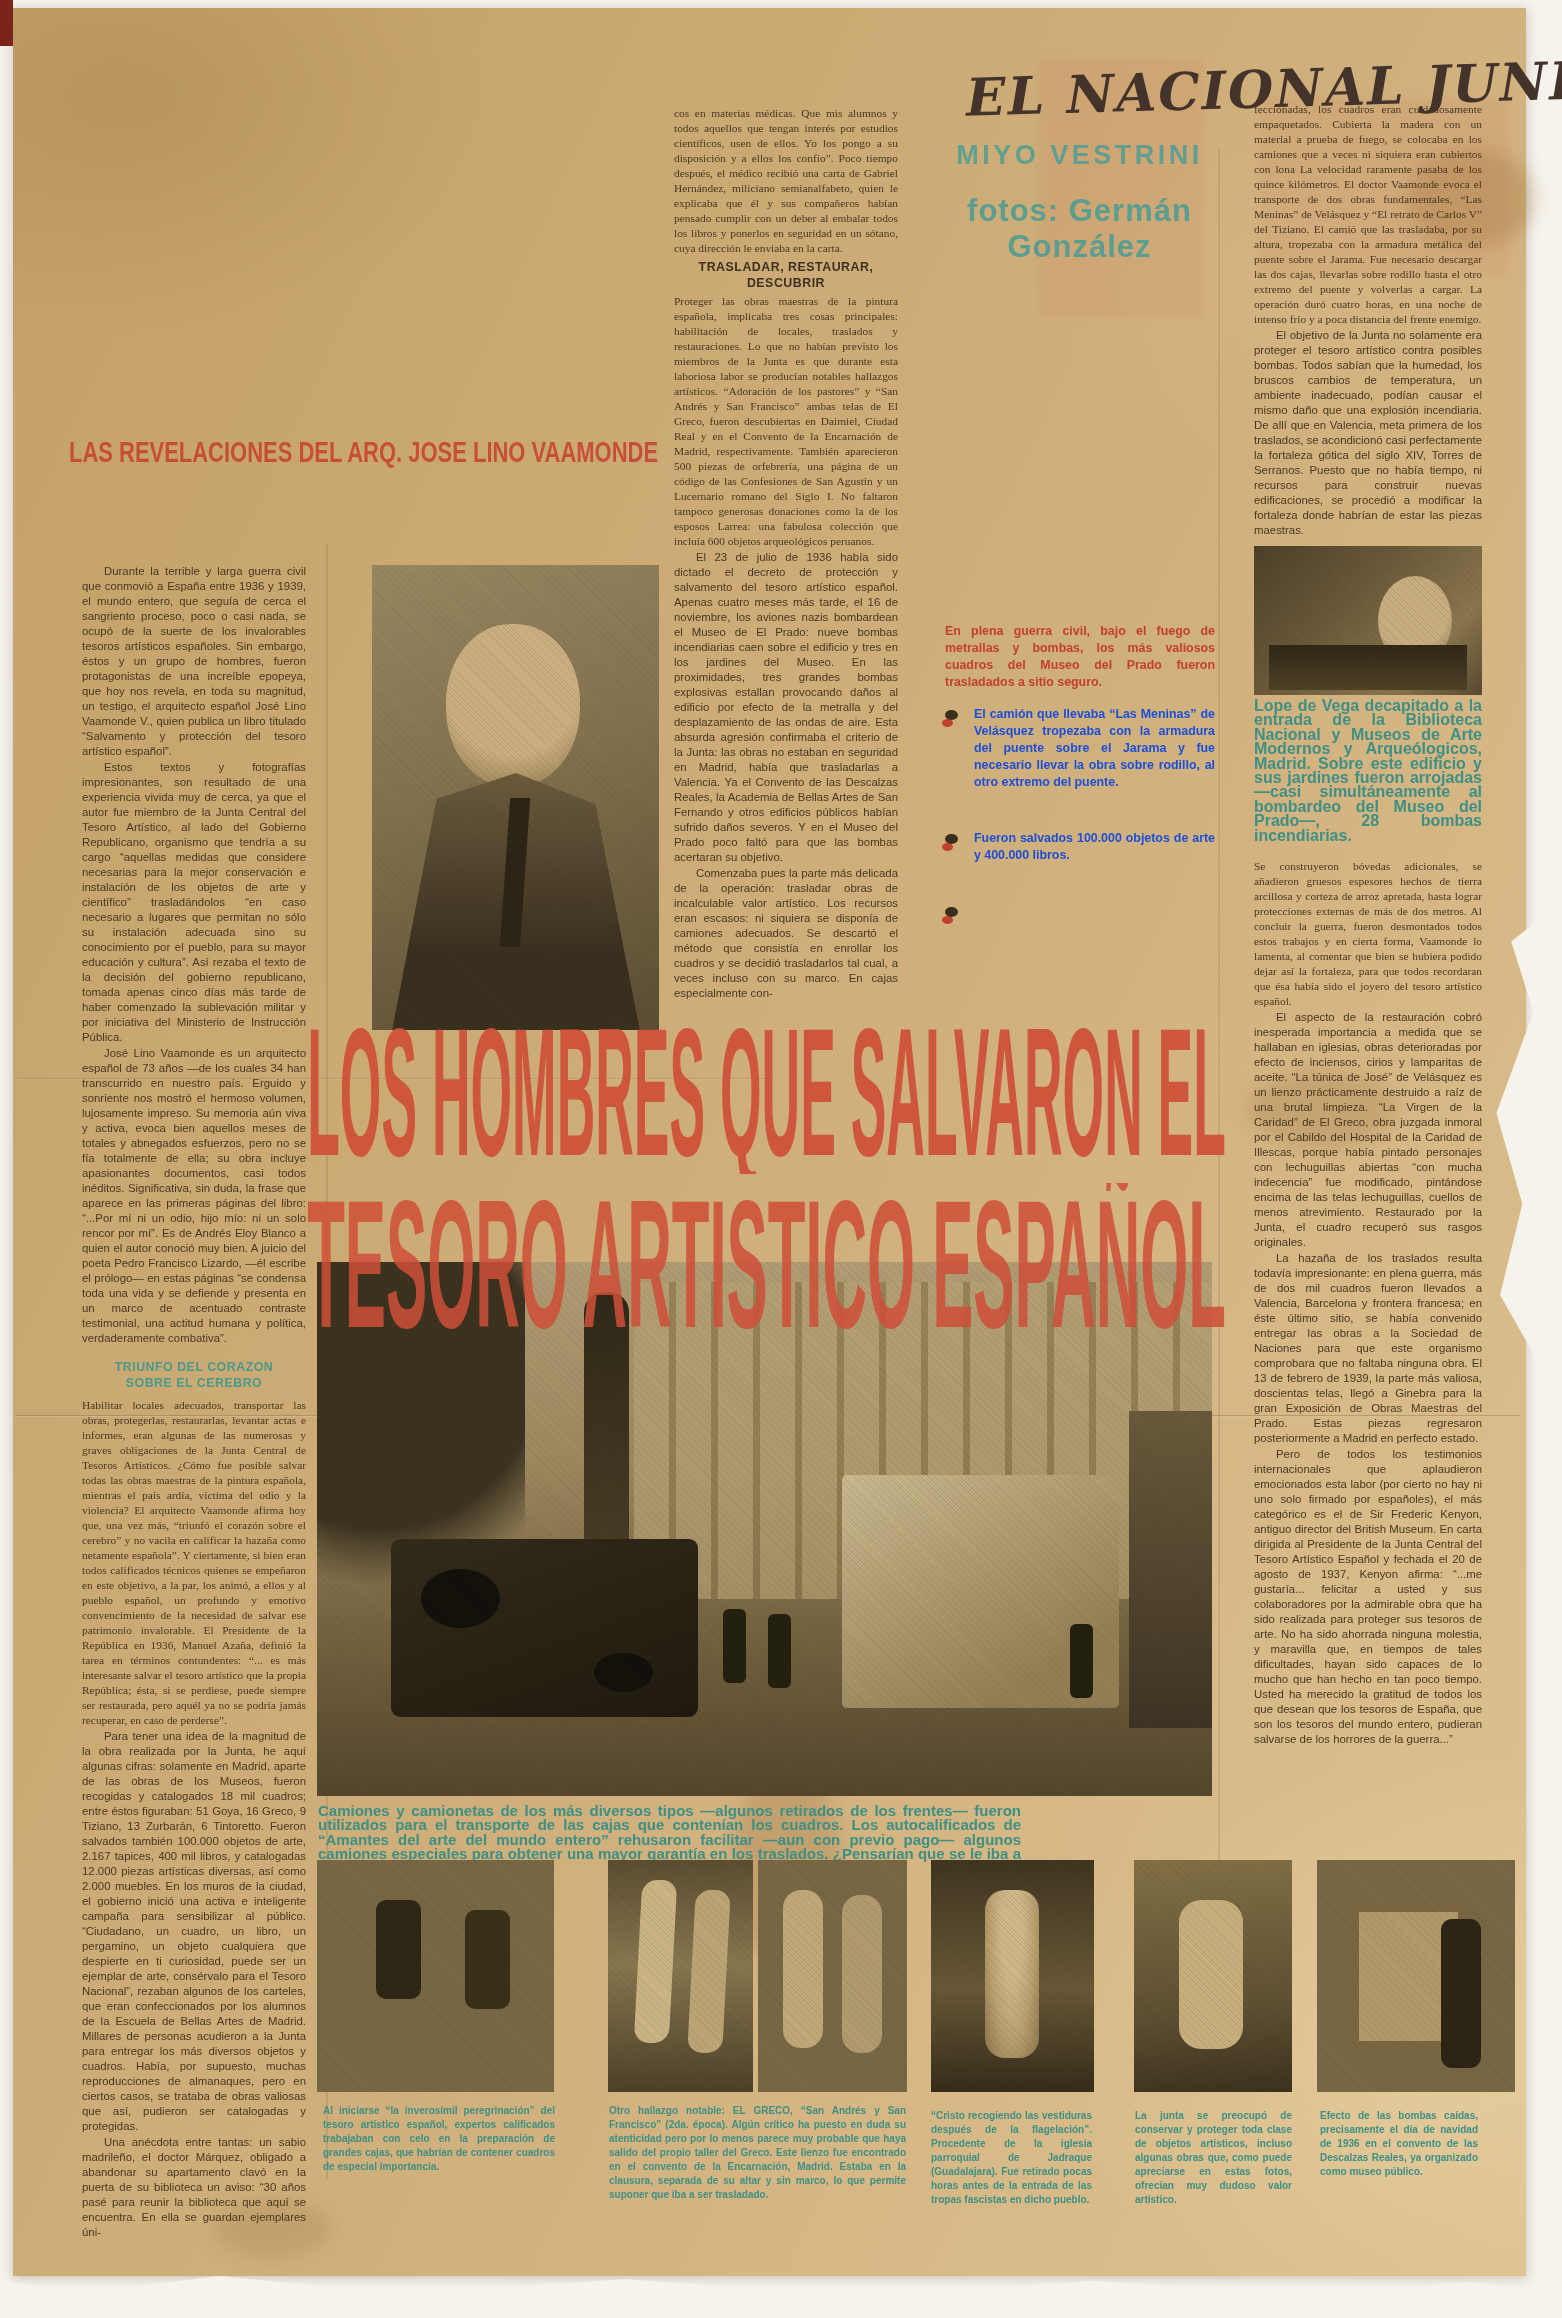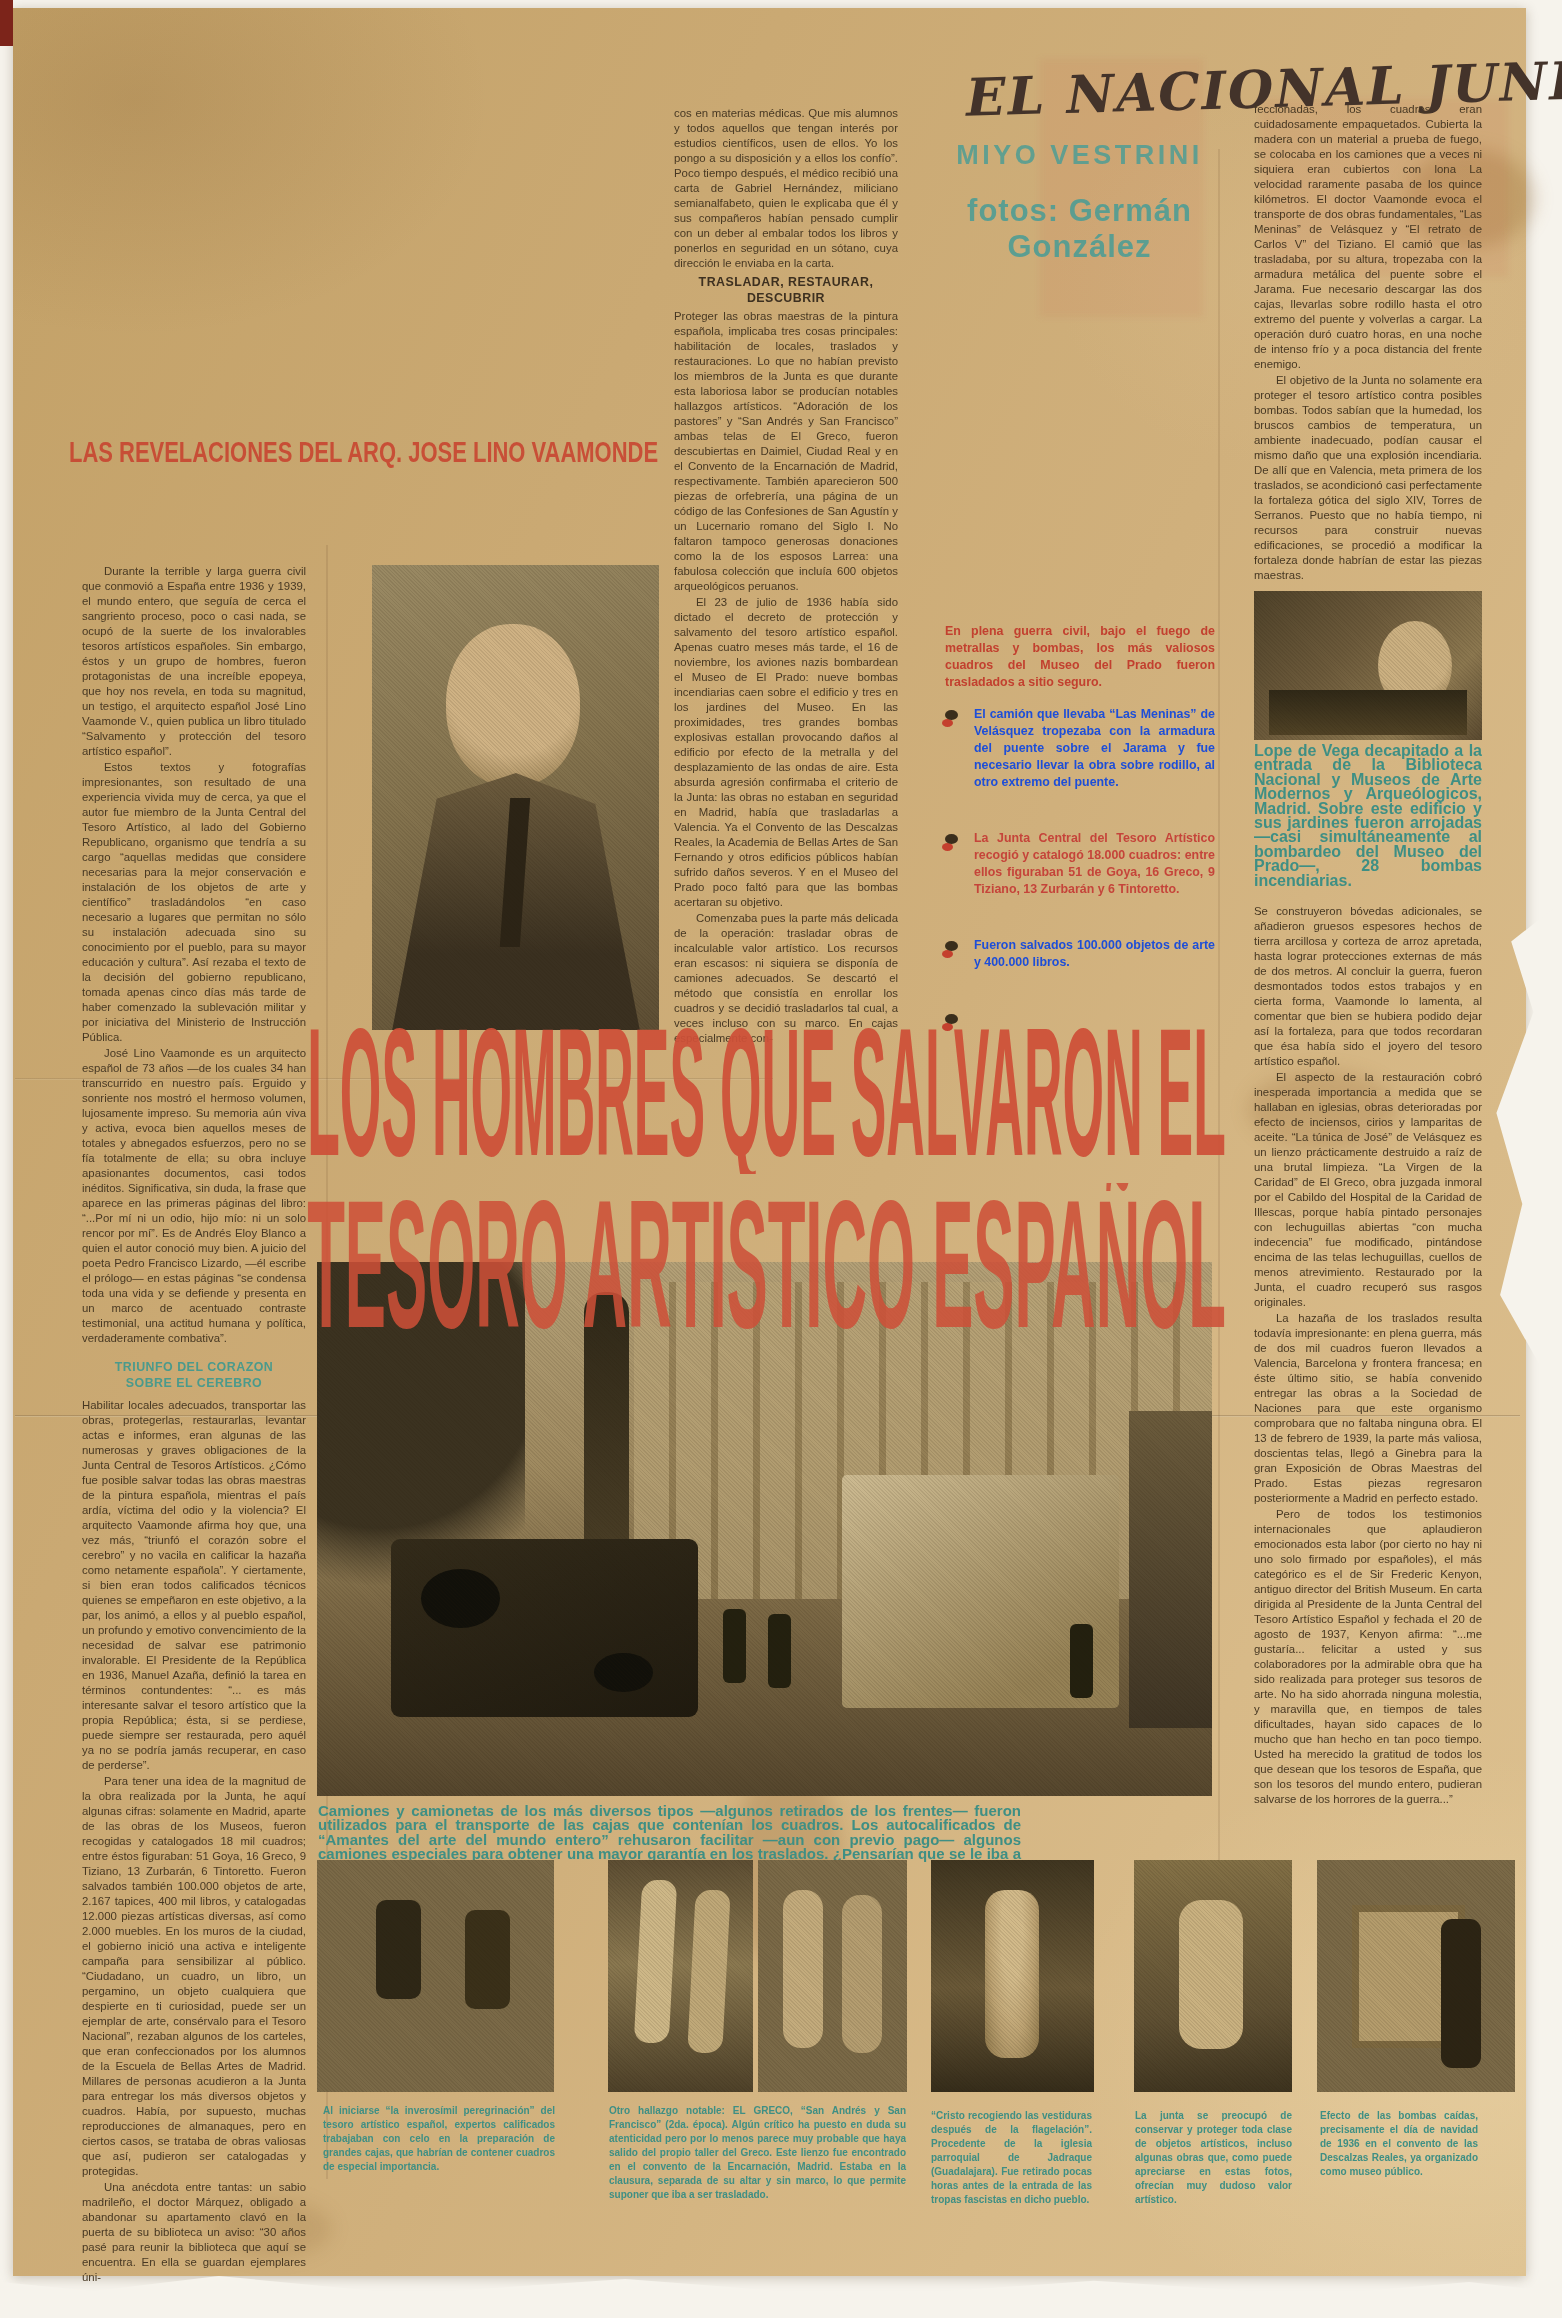--- a/index.html
+++ b/index.html
@@ -26,21 +26,21 @@
   
   .byline{position:absolute;left:916px;top:140px;width:327px;text-align:center;color:#4f9d94;}
   .byline .author{font-size:27px;font-weight:bold;letter-spacing:3.5px;opacity:.85;}
   .byline .credit{font-size:31px;font-weight:bold;margin-top:22px;letter-spacing:1px;opacity:.9;}
   
   .kicker{position:absolute;left:68px;top:430px;opacity:.88;}
   .headline-line{position:absolute;left:306px;opacity:.93;}
   
   .col{position:absolute;color:#473823;font-size:11.4px;line-height:15px;text-align:justify;}
   .para{text-indent:22px;margin:0 0 1px 0;}
-  .para.cont{text-indent:0;}
+  .para.cont{text-indent:0;font-family:Liberation Serif, serif;}
   .subhead-teal{font-weight:bold;color:#4a9a8c;text-align:center;text-indent:0;
                 font-size:12.4px;line-height:16px;margin:13px 25px 7px 25px;letter-spacing:0.5px;}
   .subhead-dark{font-weight:bold;color:#3d3020;text-align:center;text-indent:0;
                 font-size:12.4px;line-height:16px;margin:3px 0 3px 0;letter-spacing:0.5px;}
   
   .highlights{position:absolute;left:945px;top:623px;width:270px;}
   .hl-intro{font-size:12.4px;line-height:17px;font-weight:bold;color:#c2402f;text-align:justify;margin-bottom:15px;}
   .hl-item{position:relative;font-size:12.4px;line-height:17px;font-weight:bold;text-align:justify;
            padding-left:29px;margin-bottom:39px;}
   .hl-item .dot{position:absolute;left:0;top:4px;width:13px;height:10px;border-radius:50%;background:#3a2e1c;
@@ -114,24 +114,20 @@
     <p class="para">El 23 de julio de 1936 había sido dictado el decreto de protección y salvamento del tesoro artístico español. Apenas cuatro meses más tarde, el 16 de noviembre, los aviones nazis bombardean el Museo de El Prado: nueve bombas incendiarias caen sobre el edificio y tres en los jardines del Museo. En las proximidades, tres grandes bombas explosivas estallan provocando daños al edificio por efecto de la metralla y del desplazamiento de las ondas de aire. Esta absurda agresión confirmaba el criterio de la Junta: las obras no estaban en seguridad en Madrid, había que trasladarlas a Valencia. Ya el Convento de las Descalzas Reales, la Academia de Bellas Artes de San Fernando y otros edificios públicos habían sufrido daños severos. Y en el Museo del Prado poco faltó para que las bombas acertaran su objetivo.</p>
     <p class="para">Comenzaba pues la parte más delicada de la operación: trasladar obras de incalculable valor artístico. Los recursos eran escasos: ni siquiera se disponía de camiones adecuados. Se descartó el método que consistía en enrollar los cuadros y se decidió trasladarlos tal cual, a veces incluso con su marco. En cajas especialmente con-</p>
   </div>
 
   <div class="highlights">
     <div class="hl-intro">En plena guerra civil, bajo el fuego de metrallas y bombas, los más valiosos cuadros del Museo del Prado fueron trasladados a sitio seguro.</div>
     <div class="hl-item dark">
       <span class="dot"></span>
       <span>El camión que llevaba “Las Meninas” de Velásquez tropezaba con la armadura del puente sobre el Jarama y fue necesario llevar la obra sobre rodillo, al otro extremo del puente.</span>
     </div>
-    <div class="hl-item red">
-      <span class="dot"></span>
-      <span>La Junta Central del Tesoro Artístico recogió y catalogó 18.000 cuadros: entre ellos figuraban 51 de Goya, 16 Greco, 9 Tiziano, 13 Zurbarán y 6 Tintoretto.</span>
-    </div>
     <div class="hl-item dark">
       <span class="dot"></span>
       <span>Fueron salvados 100.000 objetos de arte y 400.000 libros.</span>
     </div>
     <div class="hl-item red">
       <span class="dot"></span>
     </div>
   </div>
 
   <div class="col" style="left:1254px;top:102px;width:228px;">

